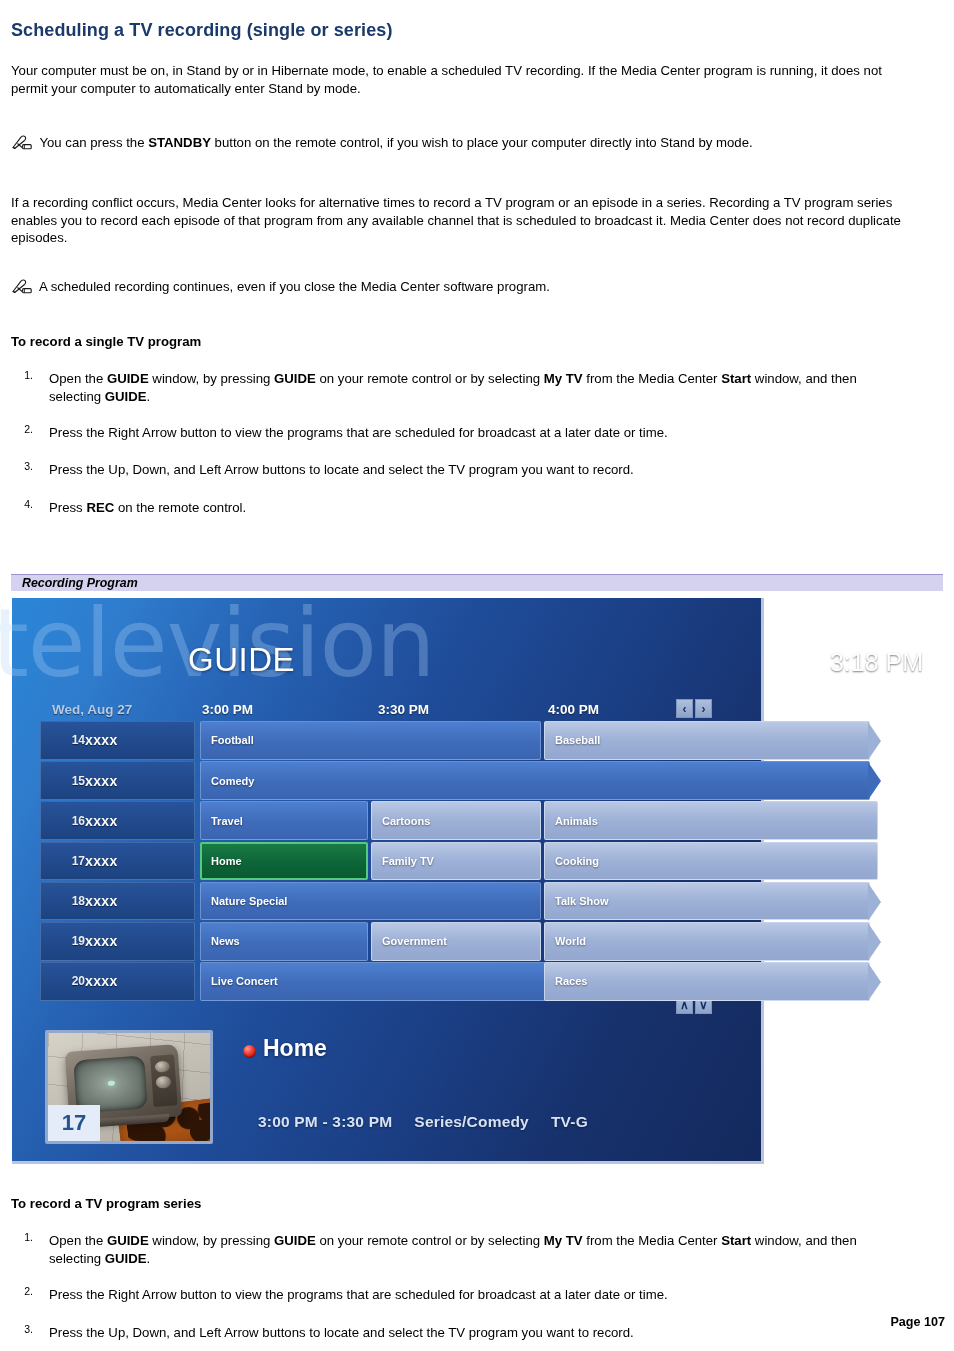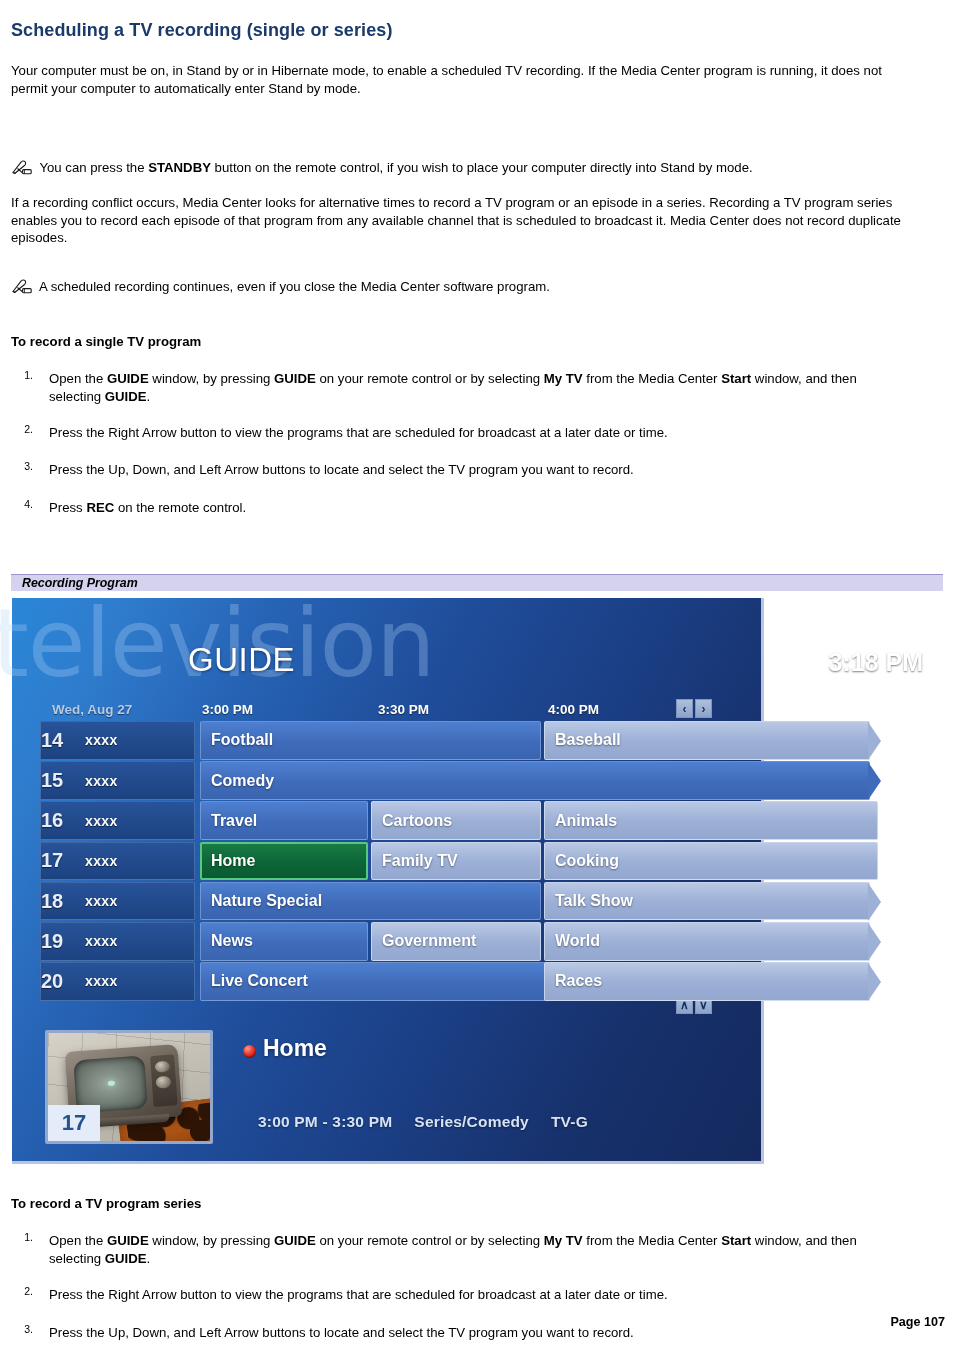--- a/index.html
+++ b/index.html
@@ -147,21 +147,21 @@
     font-size: 33px;
     font-weight: 400;
     color: #ffffff;
     letter-spacing: 0.5px;
     text-shadow: 0 1px 3px rgba(0,0,0,.45);
   }
   .g-clock {
     position: absolute;
     right: 31px; top: 648px;
     font-size: 25px;
-    font-weight: bold;
+    font-weight: normal;
     color: #ffffff;
     text-shadow: 0 1px 2px rgba(0,0,0,.5);
   }
 
   .g-date {
     position: absolute;
     left: 52px; top: 702px;
     font-size: 13.5px;
     font-weight: bold;
     color: #b6c9e6;
@@ -221,42 +221,42 @@
     width: 155px; height: 100%;
     background: linear-gradient(180deg, #24508f 0%, #1d4versorgung 0%, #1c427f 100%);
     background: linear-gradient(180deg, #28539a 0%, #1c4280 100%);
     border: 1px solid rgba(110,150,205,.45);
     border-radius: 1px;
     display: flex;
     align-items: center;
   }
   .chan .num {
     width: 44px;
-    text-align: left;
-    font-size: 20px;
+    text-align: right;
+    font-size: 12px;
     font-weight: bold;
     color: #e8eef8;
     text-shadow: 0 1px 1px rgba(0,0,0,.55);
   }
   .chan .call {
     font-size: 14px;
     font-weight: bold;
     color: #ffffff;
     letter-spacing: 0.4px;
     text-shadow: 0 1px 1px rgba(0,0,0,.55);
   }
 
   .cell {
     position: absolute;
     top: 0; height: 100%;
     display: flex;
     align-items: center;
     padding-left: 10px;
     border-radius: 2px;
-    font-size: 16px;
+    font-size: 11px;
     font-weight: bold;
     color: #ffffff;
     text-shadow: 0 1px 2px rgba(0,0,0,.45);
     overflow: visible;
   }
   
   .cell.dark {
     background: linear-gradient(180deg, #4e7fd0 0%, #3f6cba 55%, #3a64b0 100%);
     border: 1px solid rgba(150,180,225,.55);
   }
@@ -423,21 +423,21 @@
 </style>
 </head>
 <body>
 
 <div class="page">
 
   <h1 class="doc-title">Scheduling a TV recording (single or series)</h1>
 
   <p class="para" style="left:11px; top:62px; width:900px;">Your computer must be on, in Stand by or in Hibernate mode, to enable a scheduled TV recording. If the Media Center program is running, it does not permit your computer to automatically enter Stand by mode.</p>
 
-  <p class="para" style="left:11px; top:134px; width:925px;margin-top:25px;">
+  <p class="para" style="left:11px; top:134px; width:925px;">
     <span class="note-icon">
       <svg viewBox="0 0 22 15" width="22" height="15" aria-hidden="true">
         <path d="M2 12.5 L10 2.2 C11.2 0.8 13 0.6 14 1.6 C15 2.6 14.8 4.3 13.5 5.5 L4 13.3 Z" fill="none" stroke="#1a1a1a" stroke-width="1.1"></path>
         <path d="M2 12.6 L4.2 13.4" stroke="#1a1a1a" stroke-width="1.1"></path>
         <path d="M6.5 8.5 L11.2 12.6" stroke="#1a1a1a" stroke-width="1.1" fill="none"></path>
         <rect x="11.6" y="9.6" width="8.6" height="4.2" rx="1" fill="none" stroke="#1a1a1a" stroke-width="1.1"></rect>
         <path d="M13.4 9.6 L13.4 13.8" stroke="#1a1a1a" stroke-width="0.9"></path>
       </svg>
     </span><span> You can press the </span><b>STANDBY</b><span> button on the remote control, if you wish to place your computer directly into Stand by mode.</span>
   </p>

